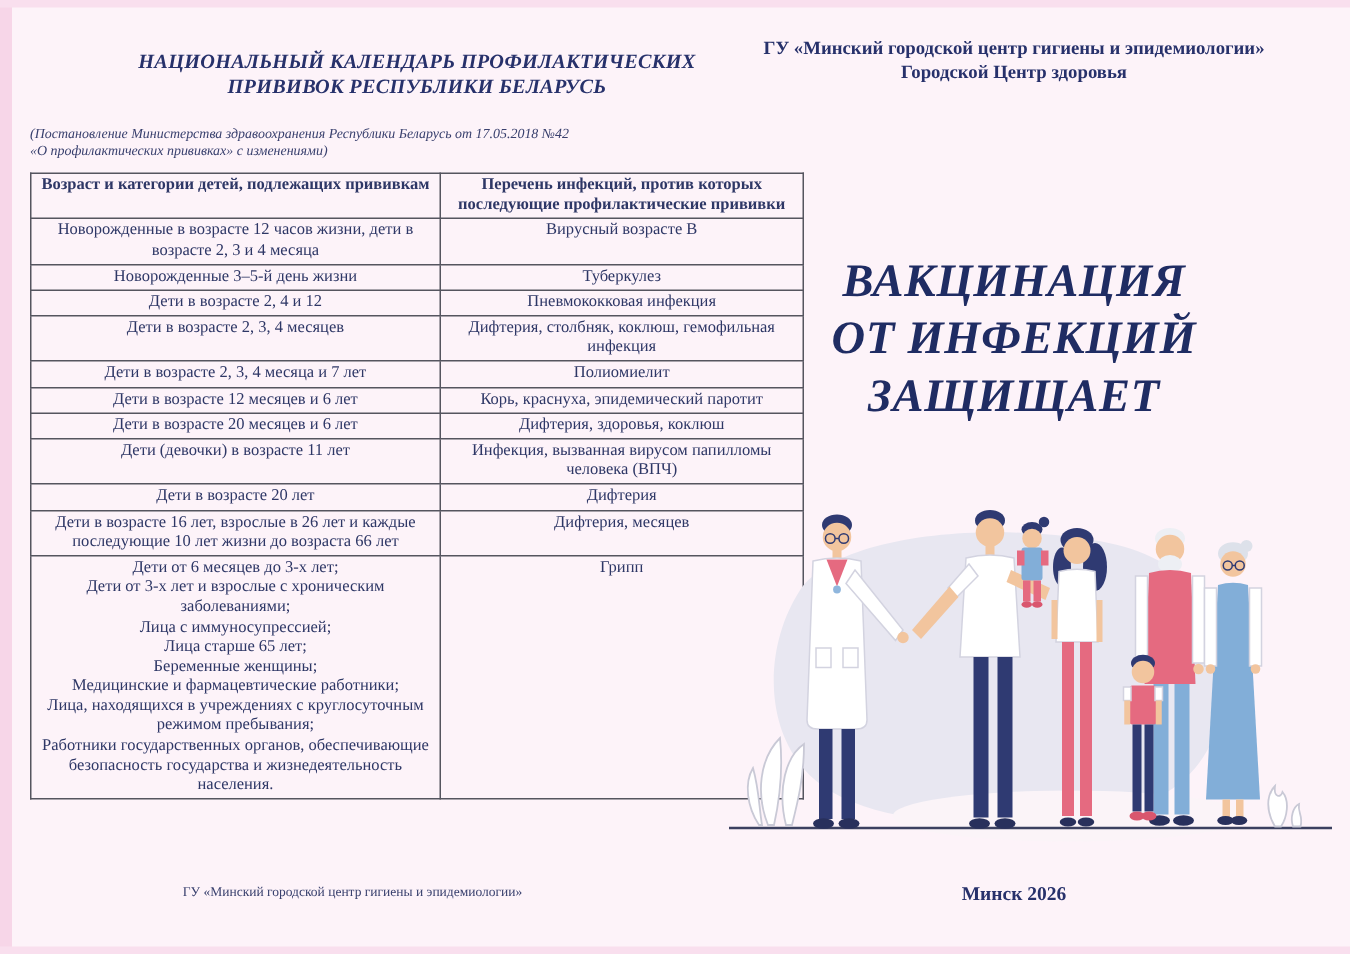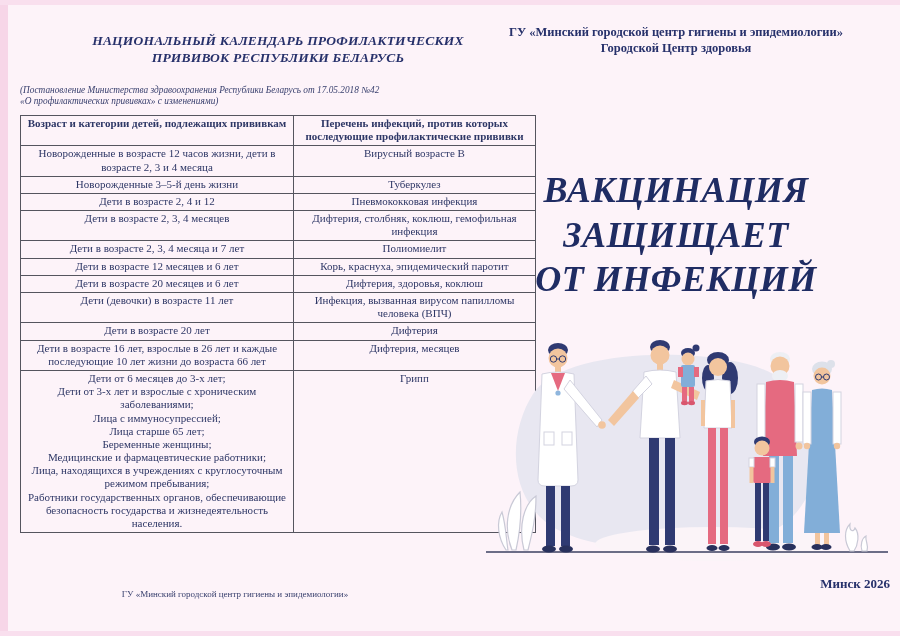--- a/index.html
+++ b/index.html
@@ -40,25 +40,25 @@
   }
 
   
   .rp-header{
     position:absolute;left:462px;top:24px;width:428px;text-align:center;
     font-weight:bold;color:#27316b;font-size:12.5px;line-height:1.3;
   }
   .rp-title{
     position:absolute;left:462px;top:168px;width:428px;text-align:center;
     font-weight:bold;font-style:italic;color:#1f2c63;
-    font-size:36px;line-height:1.24;letter-spacing:.5px;
+    font-size:31px;line-height:1.24;letter-spacing:.5px;
   }
   .illus{position:absolute;left:478px;top:334px;width:417px;height:232px;}
   .rp-footer{
-    position:absolute;left:462px;top:576px;width:428px;text-align:right;
+    position:absolute;left:462px;top:588px;width:428px;text-align:center;
     font-weight:bold;color:#27316b;font-size:13px;
   }
 </style>
 </head>
 <body>
 
 <div class="canvas">
   <div class="frame-left"></div>
   <div class="frame-top"></div>
   <div class="frame-bottom"></div>
@@ -136,22 +136,22 @@
 
   <div class="lp-footer">ГУ «Минский городской центр гигиены и эпидемиологии»</div>
 
   <div class="rp-header">
     <div>ГУ «Минский городской центр гигиены и эпидемиологии»</div>
     <div>Городской Центр здоровья</div>
   </div>
 
   <div class="rp-title">
     <div>ВАКЦИНАЦИЯ</div>
+    <div>ОТ ИНФЕКЦИЙ</div>
     <div>ЗАЩИЩАЕТ</div>
-    <div>ОТ ИНФЕКЦИЙ</div>
   </div>
 
   <svg class="illus" viewBox="0 0 417 232">
 
     <path d="M55,60 C80,22 180,14 250,26 C320,36 347,82 338,132 C331,180 300,206 240,212 C170,219 95,215 62,183 C30,151 32,96 55,60 Z" fill="#e8e7f1"></path>
     <ellipse cx="235" cy="210" rx="118" ry="17" fill="#fbf4f8"></ellipse>
 
     <line x1="8" y1="218" x2="410" y2="218" stroke="#3b4060" stroke-width="1.6"></line>
 
     <g fill="#ffffff" stroke="#c9c9d6" stroke-width="1.2">

